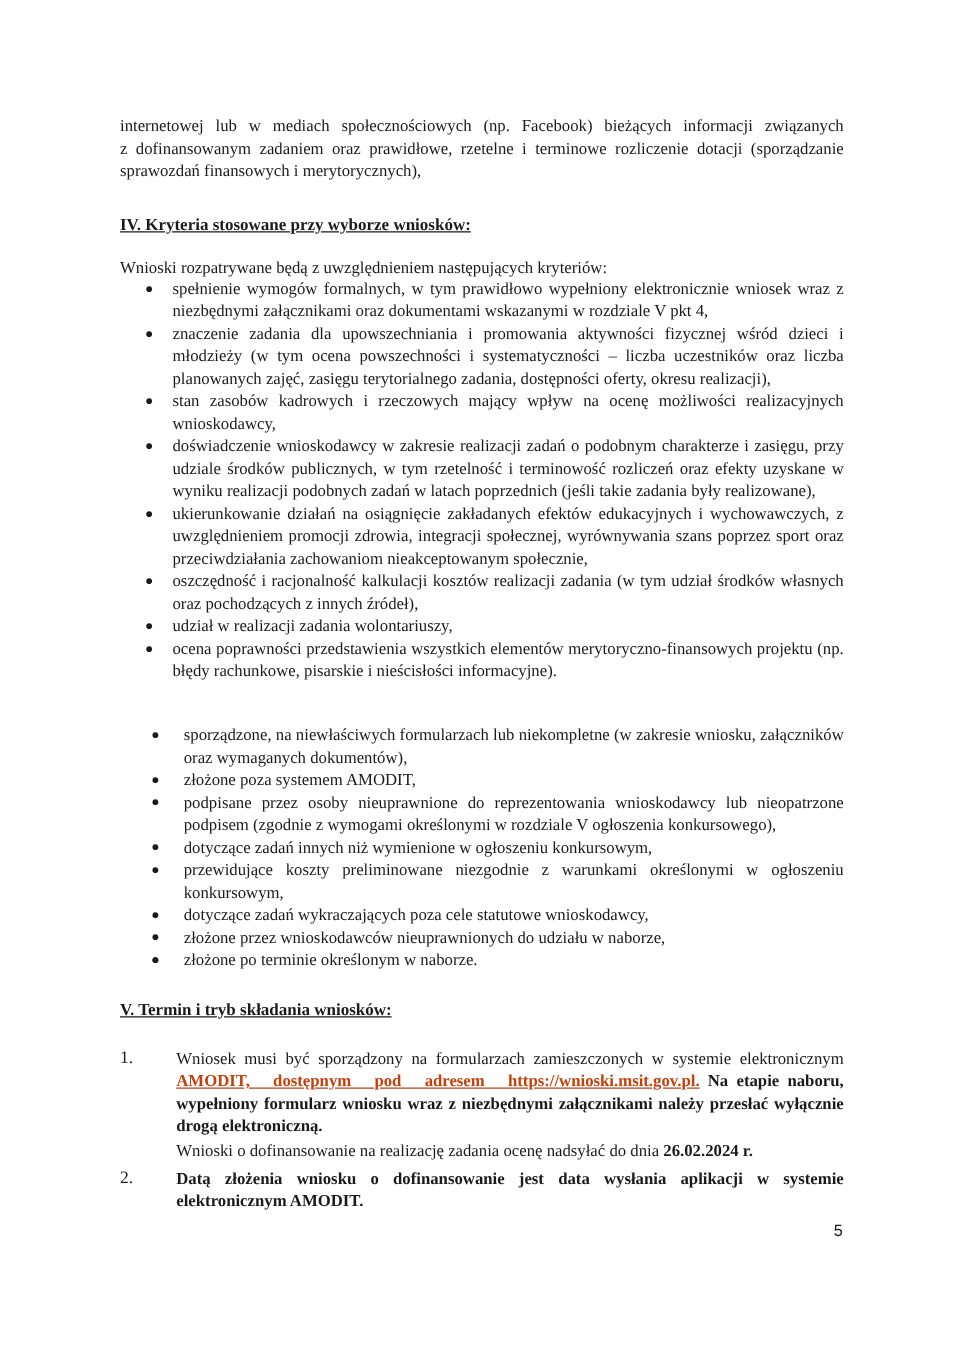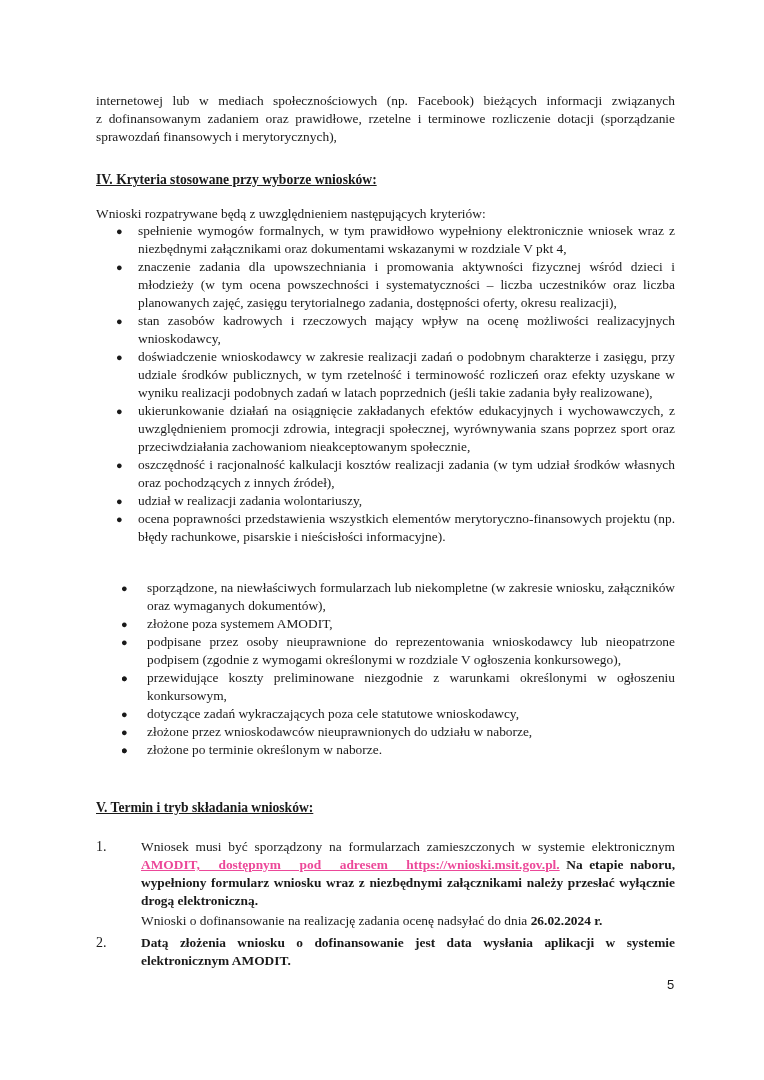--- a/index.html
+++ b/index.html
@@ -10,21 +10,21 @@
   .heading { position: absolute; left: 96px; font-weight: bold; text-decoration: underline; font-size: 13.6px; }
   .subheading { position: absolute; left: 96px; font-weight: bold; font-size: 13.6px; }
   .blist { position: absolute; left: 96px; width: 579px; margin: 0; padding: 0; list-style: none; }
   .blist li { position: relative; padding-left: 42px; text-align: justify; }
   .blist li .bullet { position: absolute; left: 20px; top: 0; font-size: 11px; }
   .blist.b2 li { padding-left: 51px; }
   .blist.b2 li .bullet { left: 25px; }
   .olist { position: absolute; left: 96px; width: 579px; margin: 0; padding: 0; list-style: none; }
   .olist li { position: relative; padding-left: 23px; text-align: justify; }
   .olist li .num { position: absolute; left: -8px; top: 0; font-size: 14px; }
-  .link { color: #ec4899; text-decoration: underline; font-weight: bold; word-spacing: 12px; }
+  .link { color: #c2410c; text-decoration: underline; font-weight: bold; word-spacing: 12px; }
   .bold { font-weight: bold; }
   .pagenum { position: absolute; left: 667px; top: 976px; font-family: "Liberation Sans", sans-serif; font-size: 13px; }
   .just-full { text-align-last: justify; }
 </style>
 </head>
 <body>
 
 <div class="page">
 
   <div class="para just-full" style="top:92px;">internetowej lub w mediach społecznościowych (np. Facebook) bieżących informacji związanych</div>
@@ -44,21 +44,21 @@
     <li><span class="bullet">●</span><span>oszczędność i racjonalność kalkulacji kosztów realizacji zadania (w tym udział środków własnych oraz pochodzących z innych źródeł),</span></li>
     <li><span class="bullet">●</span><span>udział w realizacji zadania wolontariuszy,</span></li>
     <li><span class="bullet">●</span><span>ocena poprawności przedstawienia wszystkich elementów merytoryczno-finansowych projektu (np. błędy rachunkowe, pisarskie i nieścisłości informacyjne).</span></li>
   </ul>
 
 
   <ul class="blist b2" style="top:579px;">
     <li><span class="bullet">●</span><span>sporządzone, na niewłaściwych formularzach lub niekompletne (w zakresie wniosku, załączników oraz wymaganych dokumentów),</span></li>
     <li><span class="bullet">●</span><span>złożone poza systemem AMODIT,</span></li>
     <li><span class="bullet">●</span><span>podpisane przez osoby nieuprawnione do reprezentowania wnioskodawcy lub nieopatrzone podpisem (zgodnie z wymogami określonymi w rozdziale V ogłoszenia konkursowego),</span></li>
-    <li><span class="bullet">●</span></li>
+    <li><span class="bullet">●</span><span>dotyczące zadań innych niż wymienione w ogłoszeniu konkursowym,</span></li>
     <li><span class="bullet">●</span><span>przewidujące koszty preliminowane niezgodnie z warunkami określonymi w ogłoszeniu konkursowym,</span></li>
     <li><span class="bullet">●</span><span>dotyczące zadań wykraczających poza cele statutowe wnioskodawcy,</span></li>
     <li><span class="bullet">●</span><span>złożone przez wnioskodawców nieuprawnionych do udziału w naborze,</span></li>
     <li><span class="bullet">●</span></li>
     <li><span class="bullet">●</span><span>złożone po terminie określonym w naborze.</span></li>
   </ul>
 
   <div class="heading" style="top:799px;">V. Termin i tryb składania wniosków:</div>
 
   <ol class="olist" style="top:838px; left:118px; width:557px;">

